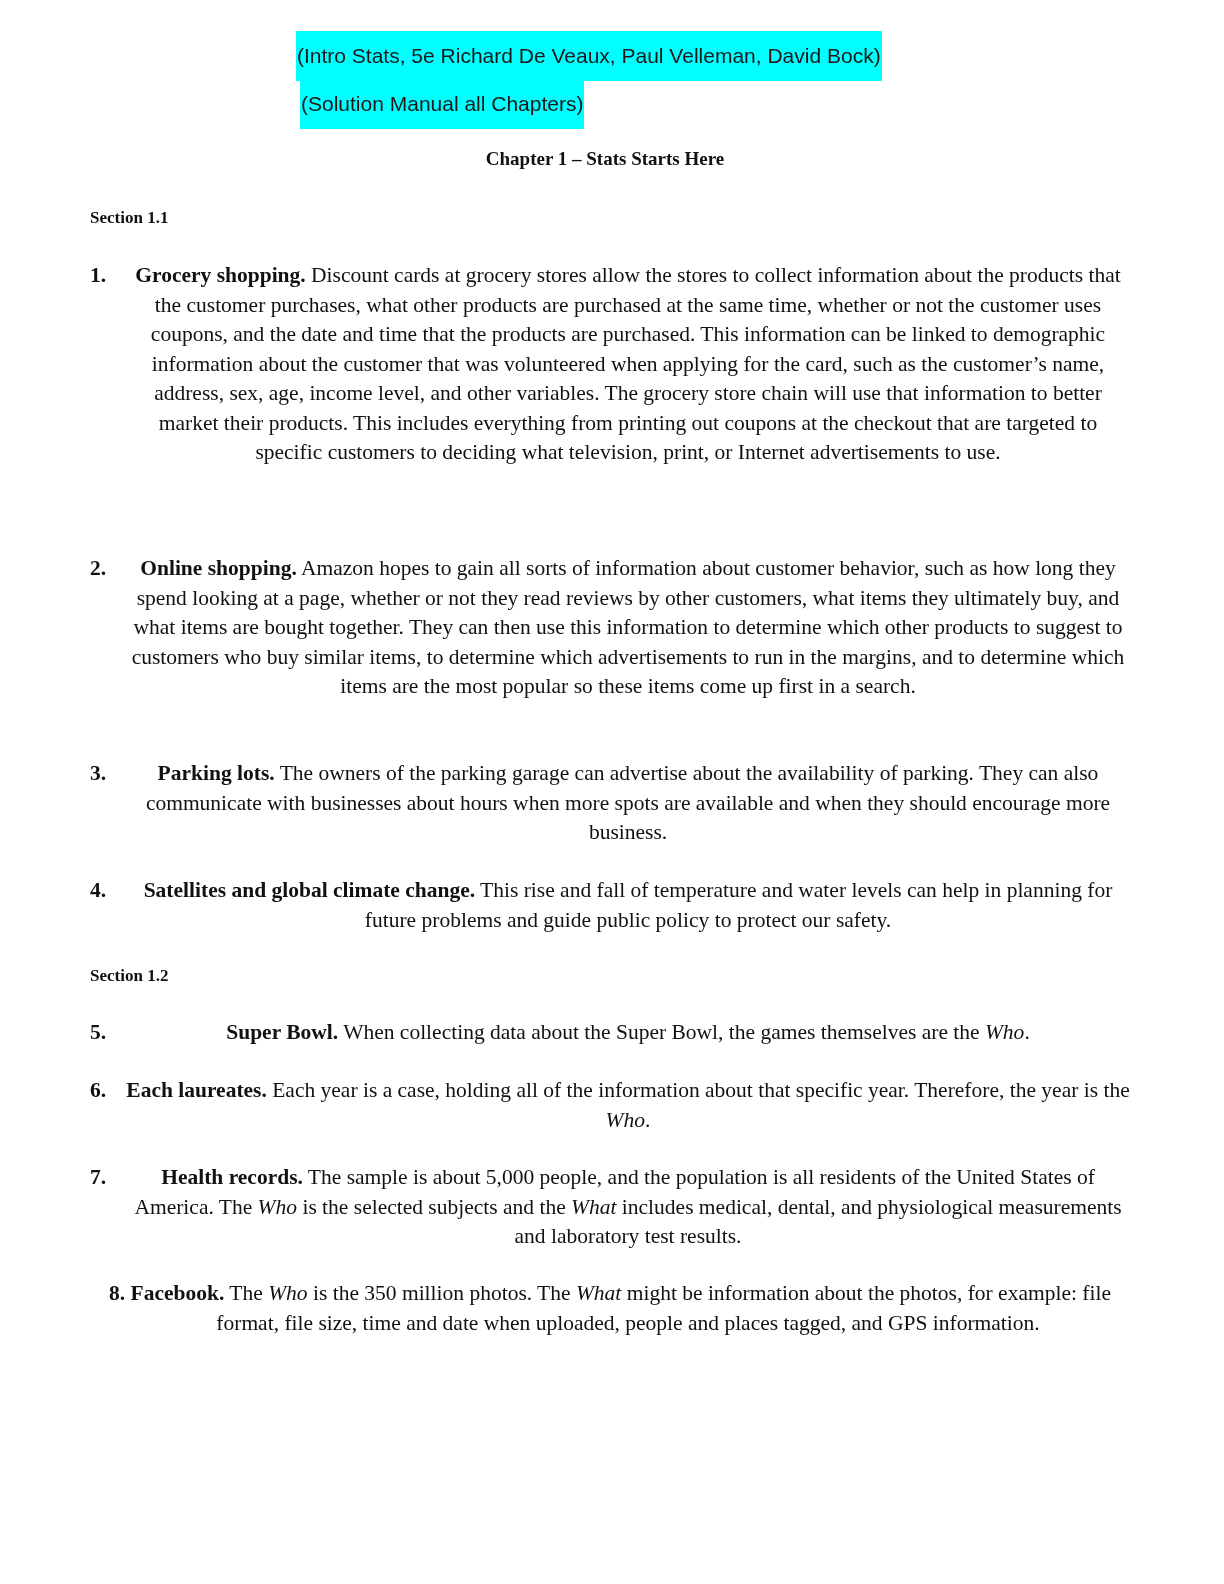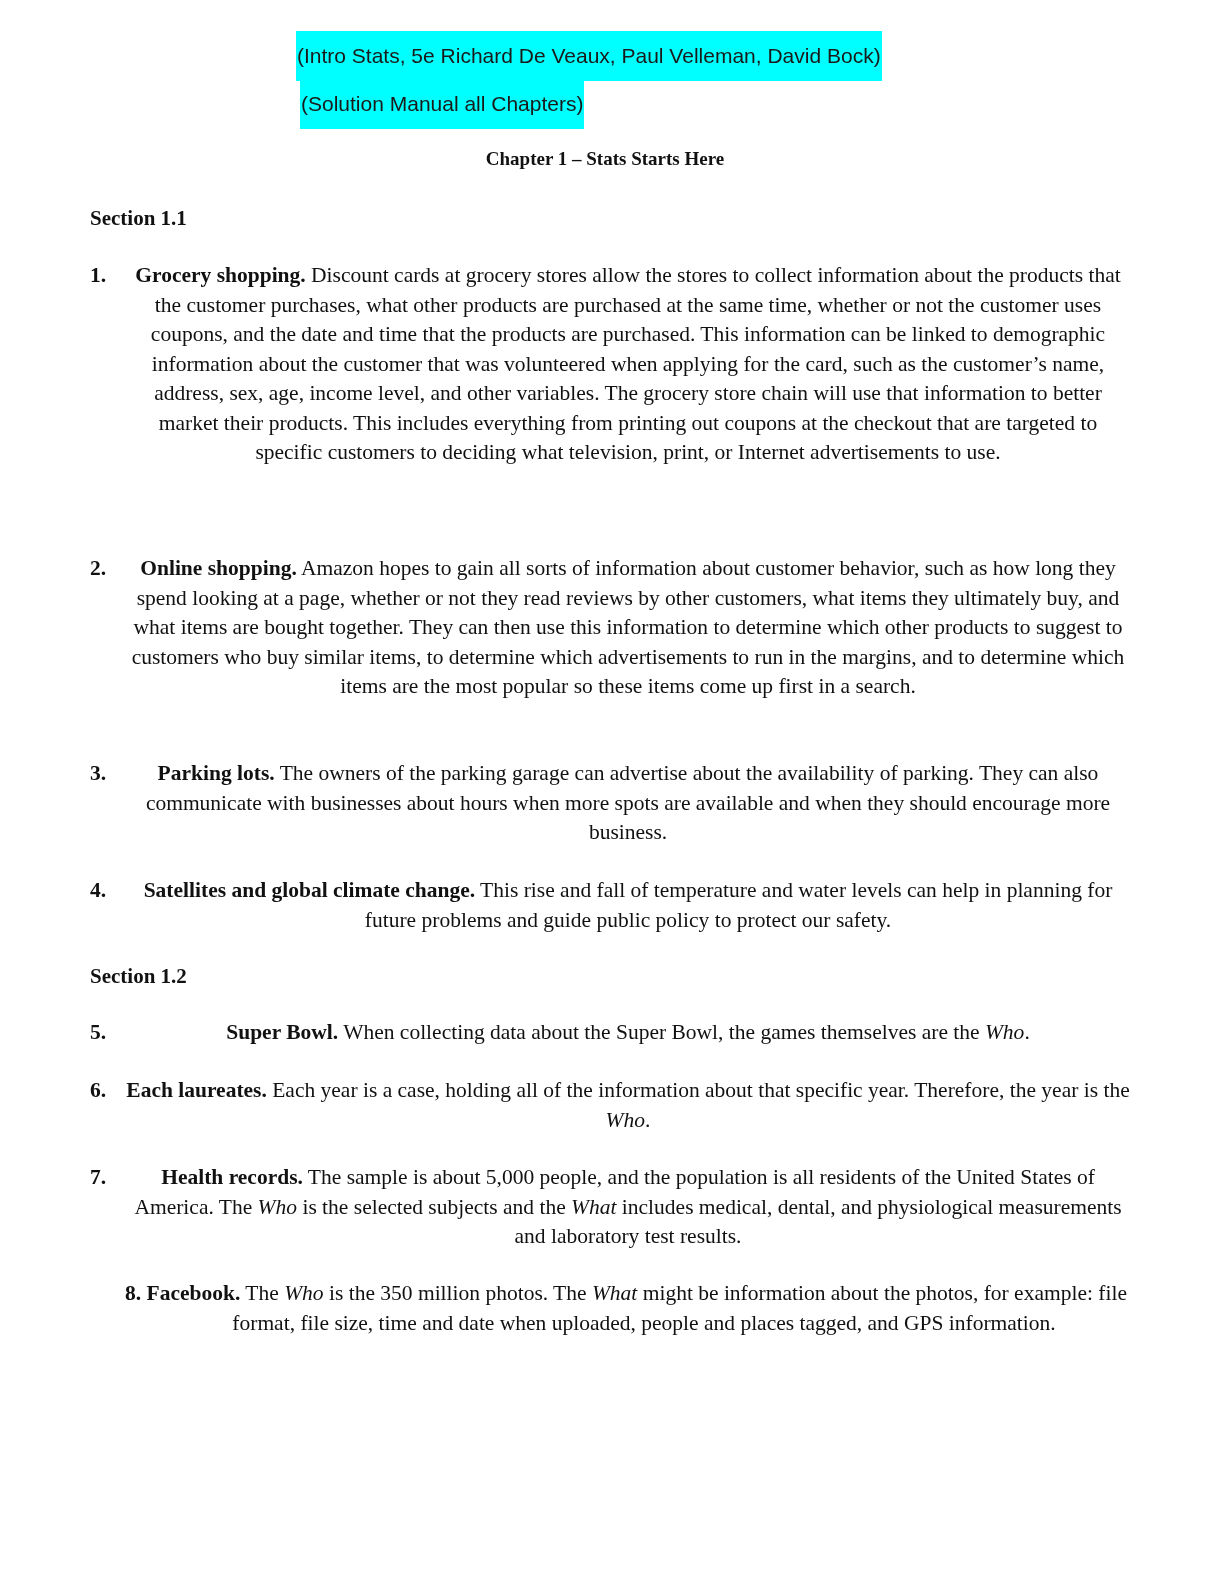--- a/index.html
+++ b/index.html
@@ -1,21 +1,21 @@
 <!DOCTYPE html>
 <html><head>
   <meta charset="utf-8">
   <style>
     html, body { margin: 0; padding: 0; background: #ffffff; }
     body { width: 1224px; height: 1584px; position: relative; overflow: hidden; color: #111; }
     .hl { position: absolute; font-family: "Liberation Sans", sans-serif; font-size: 21px; line-height: 26px; background: #00ffff; color: #1a1a1a; padding: 12px 1px; white-space: nowrap; }
     #hl1 { left: 296px; top: 31px; }
     #hl2 { left: 300px; top: 79px; }
     .title { position: absolute; left: 0; width: 1210px; top: 142px; text-align: center; font-family: "Liberation Serif", serif; font-weight: bold; font-size: 19px; line-height: 34px; }
-    .section { position: absolute; left: 90px; font-family: "Liberation Serif", serif; font-weight: bold; font-size: 21px; line-height: 26px; }
+    .section { position: absolute; left: 90px; font-family: "Liberation Serif", serif; font-weight: bold; font-size: 17px; line-height: 26px; }
     #sec1 { top: 205px; }
     #sec2 { top: 963px; }
     .item { position: absolute; left: 90px; width: 1040px; font-family: "Liberation Serif", serif; font-size: 21.5px; line-height: 29.5px; }
     .item .num { position: absolute; left: 0; top: 0; font-weight: bold; }
     .item .body { margin-left: 36px; text-align: center; }
     .item .lead { font-weight: bold; }
     .item i { }
     #it1 { top: 261px; }
     #it2 { top: 554px; }
     #it3 { top: 759px; }
@@ -68,17 +68,17 @@
   <div id="it6" class="item">
     <span class="num">6.</span>
     <div class="body"><span class="lead">Each laureates.</span><span> Each year is a case, holding all of the information about that specific year. Therefore, the year is the </span><i>Who</i><span>.</span></div>
   </div>
 
   <div id="it7" class="item">
     <span class="num">7.</span>
     <div class="body"><span class="lead">Health records.</span><span> The sample is about 5,000 people, and the population is all residents of the United States of America. The </span><i>Who</i><span> is the selected subjects and the </span><i>What</i><span> includes medical, dental, and physiological measurements and laboratory test results.</span></div>
   </div>
 
-  <div id="it8" class="item" style="padding-left:0;margin-left:16px;">
+  <div id="it8" class="item" style="padding-left:0;">
     <div class="body" style="margin-left:36px; text-indent:-36px;"><span class="lead">8.</span> <span class="lead">Facebook.</span><span> The </span><i>Who</i><span> is the 350 million photos. The </span><i>What</i><span> might be information about the photos, for example: file format, file size, time and date when uploaded, people and places tagged, and GPS information.</span></div>
   </div>
 
 </div>
 
 </body></html>

